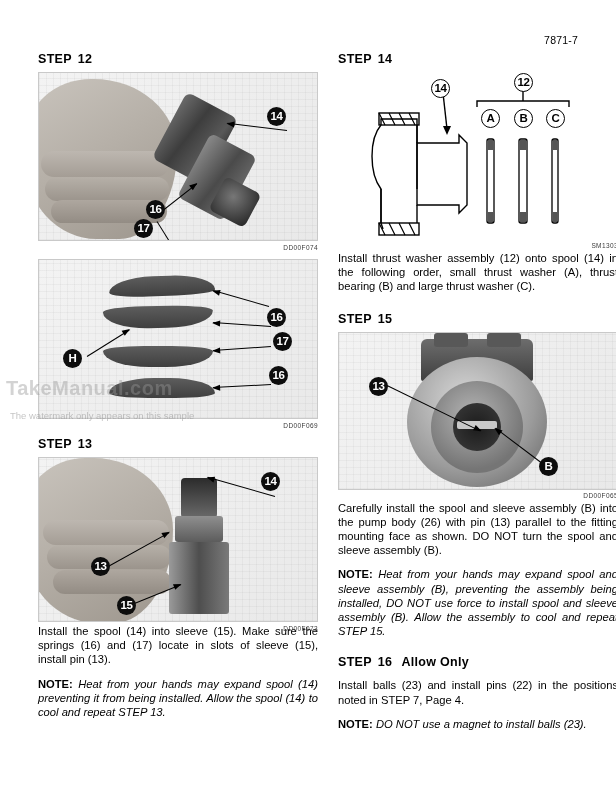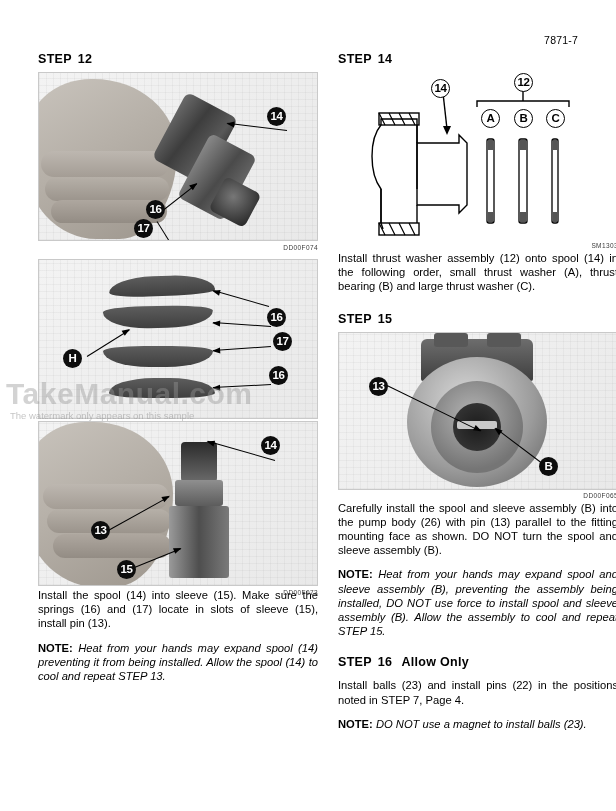--- a/index.html
+++ b/index.html
@@ -135,21 +135,21 @@
   }
   .body-text + .body-text { margin-top: 10px; }
   .note b { font-weight: bold; font-style: normal; }
   .note i, .note .it { font-style: italic; }
 
   
   .watermark {
     position: absolute;
     left: 6px;
     top: 377px;
-    font-size: 30px;
+    font-size: 20px;
     font-weight: bold;
     letter-spacing: .5px;
     color: rgba(150,150,150,.42);
     z-index: 9;
     pointer-events: none;
     white-space: nowrap;
   }
   .watermark-sub {
     position: absolute;
     left: 10px;
@@ -228,20 +228,21 @@
         <div class="callout" style="left:228px; top:48px;">16</div>
         <div class="callout" style="left:234px; top:72px;">17</div>
         <div class="callout" style="left:230px; top:106px;">16</div>
         <div class="callout" style="left:24px; top:89px;">H</div>
       </div>
       <div class="fig-id" style="top:163px;">DD00F069</div>
     </div>
 
 
 
+    <div class="step-heading" style="margin-top:18px;"><span>STEP</span><span class="num">13</span></div>
 
     <div class="figure">
       <div class="fig-frame fig-photo" style="height:165px;">
         <div class="hand" style="left:-16px; top:0px; width:150px; height:165px; border-radius:44% 56% 42% 52% / 38% 46% 60% 54%;"></div>
         <div class="hand" style="left:4px; top:62px; width:126px; height:25px; border-radius:14px; background:linear-gradient(180deg,#bdb7b0,#a49d95);"></div>
         <div class="hand" style="left:8px; top:87px; width:124px; height:24px; border-radius:14px; background:linear-gradient(180deg,#b6b0a8,#9b948c);"></div>
         <div class="hand" style="left:14px; top:112px; width:118px; height:24px; border-radius:14px; background:linear-gradient(180deg,#aea79f,#938c84);"></div>
         <div class="spool-body" style="left:142px; top:20px; width:36px; height:40px; border-radius:4px; background:linear-gradient(180deg,#2b2b2b,#6a6a6a);"></div>
         <div class="spool-body" style="left:136px; top:58px; width:48px; height:26px; border-radius:3px; background:linear-gradient(180deg,#8f8f8f,#5c5c5c);"></div>
         <div class="spool-body" style="left:130px; top:84px; width:60px; height:72px; border-radius:3px; background:linear-gradient(90deg,#9a9a9a,#4e4e4e 50%,#7a7a7a);"></div>

